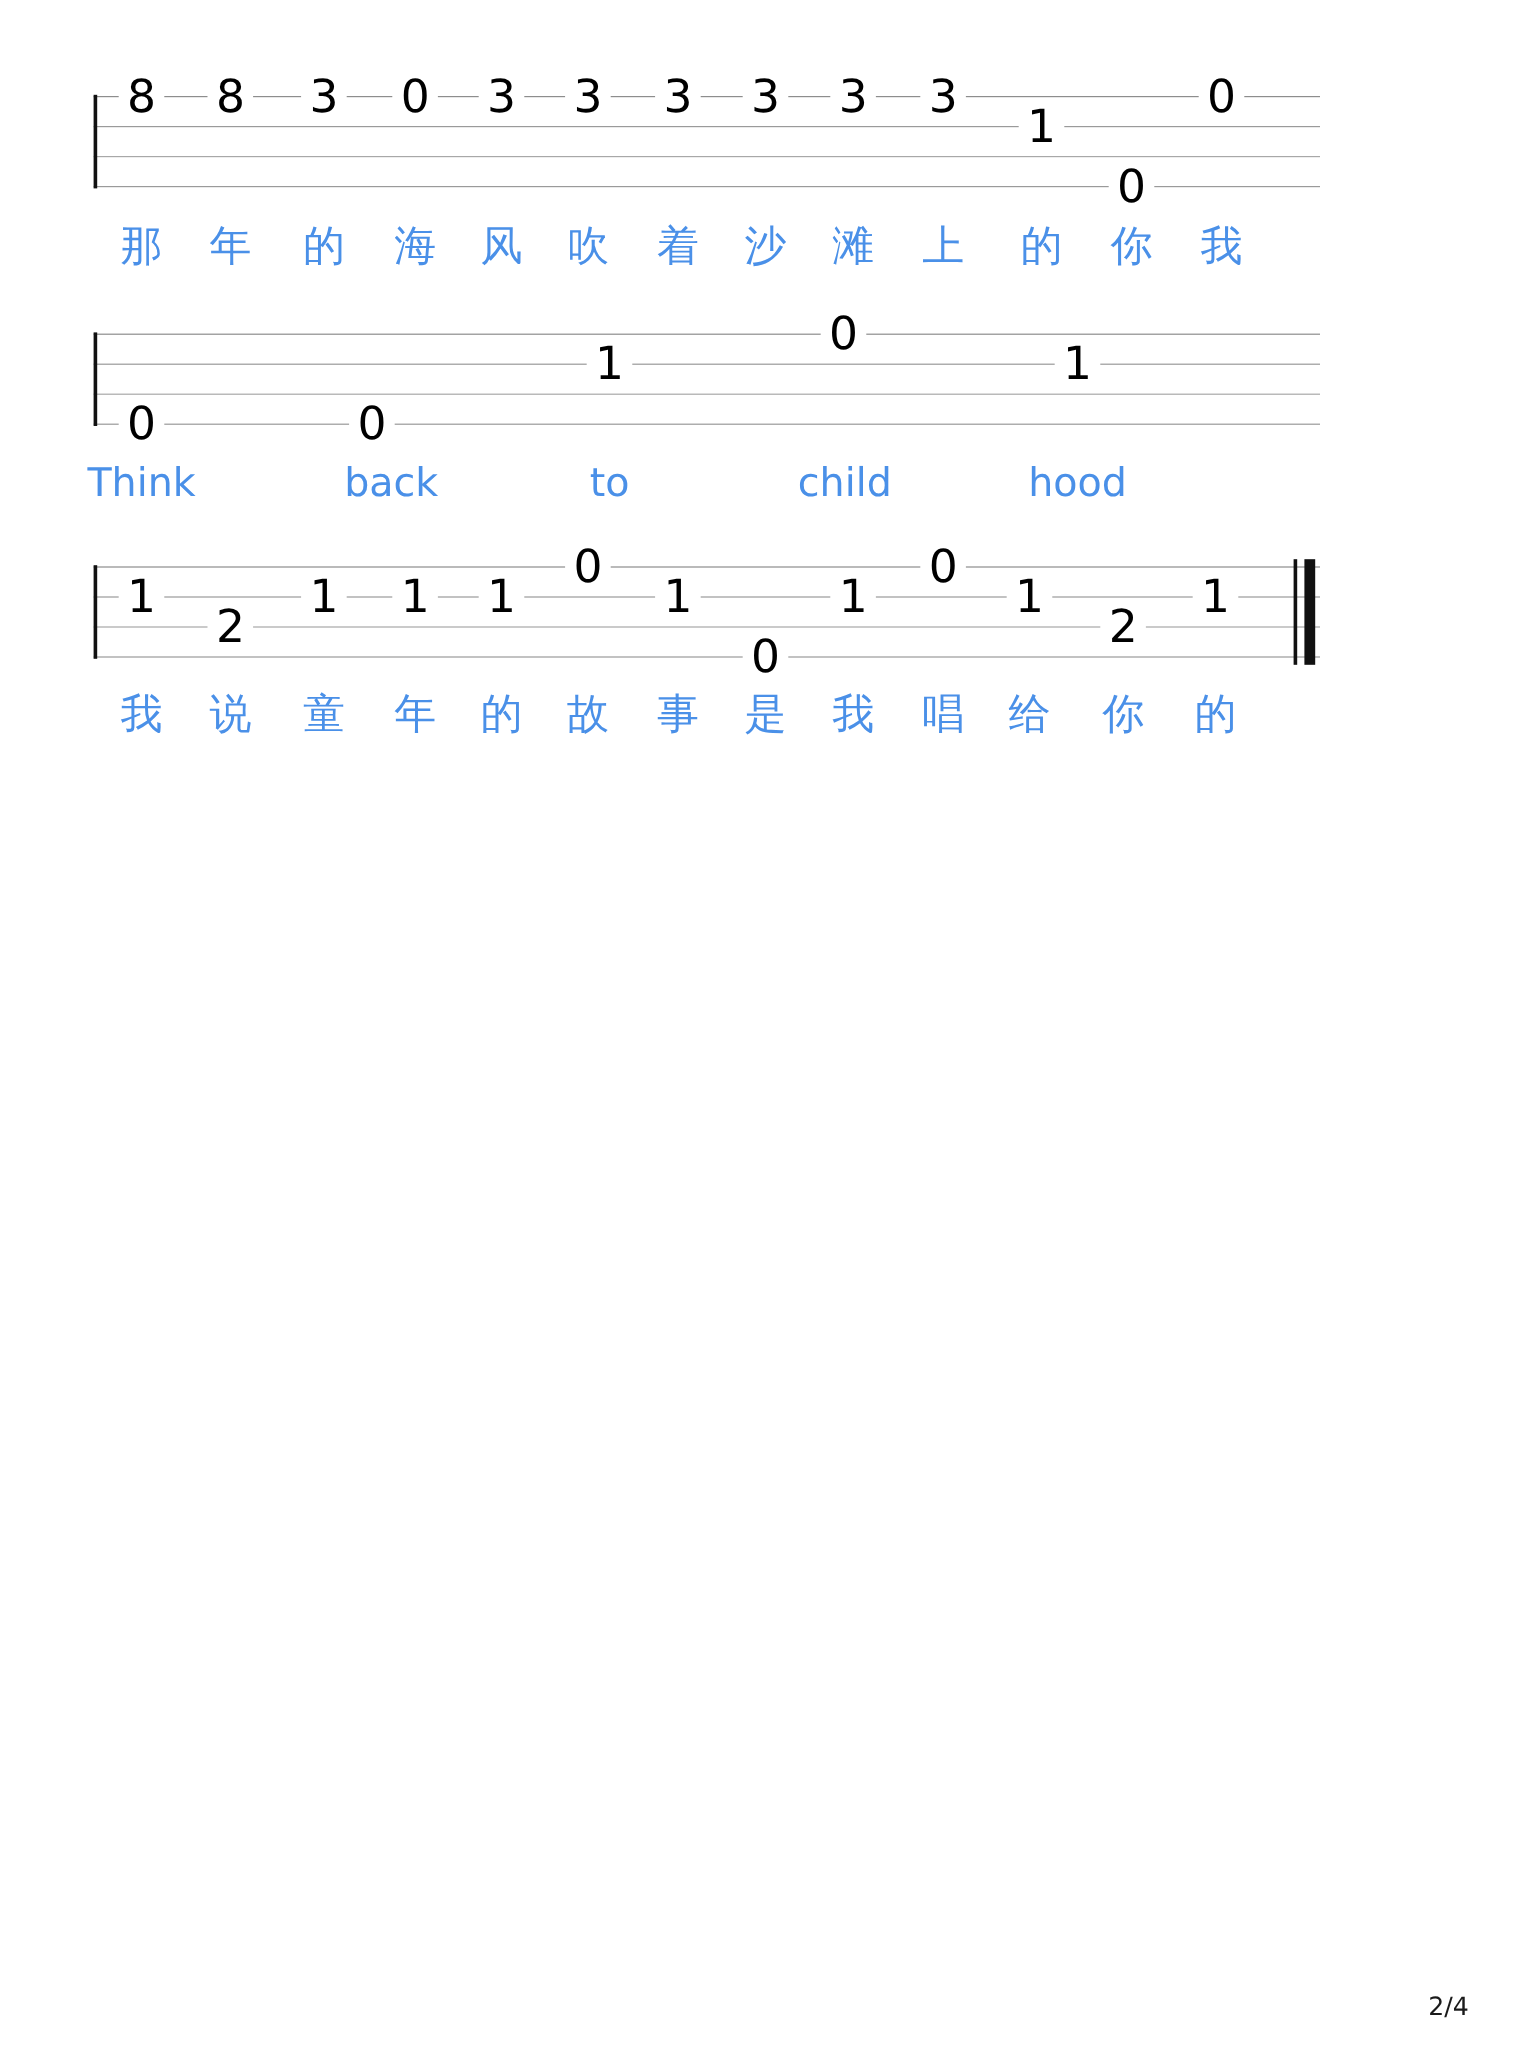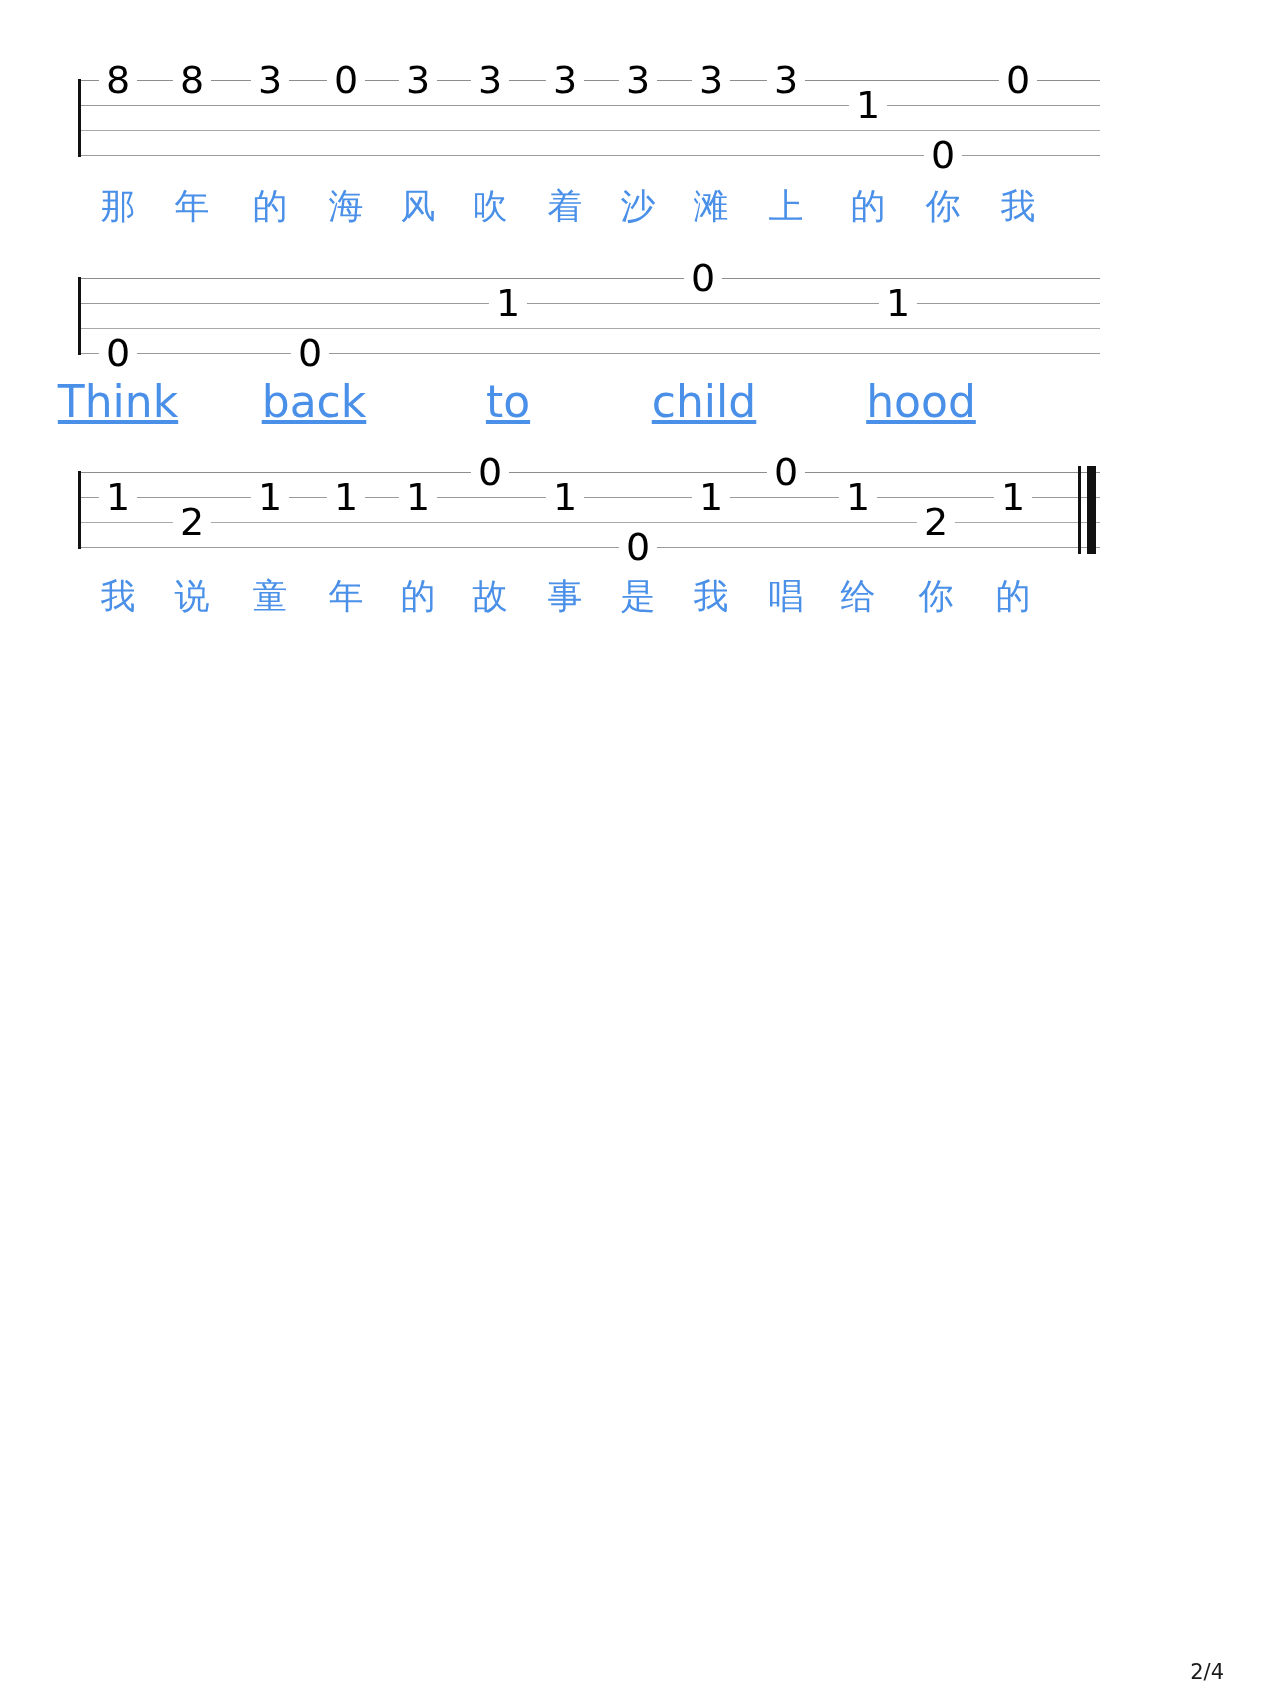--- a/index.html
+++ b/index.html
@@ -111,22 +111,21 @@
   .lyric {
     position: absolute;
     transform: translate(-50%, 0);
     color: #4a90e8;
     font-family: "DejaVu Sans", "Liberation Sans", sans-serif;
     font-size: 35px;
     line-height: 44px;
     white-space: nowrap;
   }
   .lyric.latin {
-    font-size: 44px;
-    text-decoration: underline;
+    font-size: 33px;
   }
 
   
   #page-number {
     position: absolute;
     right: 56px;
     bottom: 22px;
     font-family: "DejaVu Sans", "Liberation Sans", sans-serif;
     font-size: 21px;
     color: #1a1a1a;
@@ -183,24 +182,24 @@
         <div class="barline-left"></div>
         <span class="note" style="left: 40px; top: 75px;">0</span>
         <span class="note" style="left: 232px; top: 75px;">0</span>
         <span class="note" style="left: 430px; top: 25px;">1</span>
         <span class="note" style="left: 625px; top: 0px;">0</span>
         <span class="note" style="left: 820px; top: 25px;">1</span>
       </div>
     </div>
     <div class="lyrics lyrics-2">
       <span class="lyric latin" style="left: 40px;">Think</span>
-      <span class="lyric latin" style="left: 236px;">back</span>
+      <span class="lyric latin" style="left: 248px;">back</span>
       <span class="lyric latin" style="left: 430px;">to</span>
       <span class="lyric latin" style="left: 626px;">child</span>
-      <span class="lyric latin" style="left: 843px; text-align: right;">hood</span>
+      <span class="lyric latin" style="left: 820px; text-align: right;">hood</span>
     </div>
     <div class="system system-3">
       <div class="staff">
         <div class="string-line s1"></div>
         <div class="string-line s2"></div>
         <div class="string-line s3"></div>
         <div class="string-line s4"></div>
         <div class="barline-left"></div>
         <span class="note" style="left: 40px; top: 25px;">1</span>
         <span class="note" style="left: 114px; top: 50px;">2</span>

